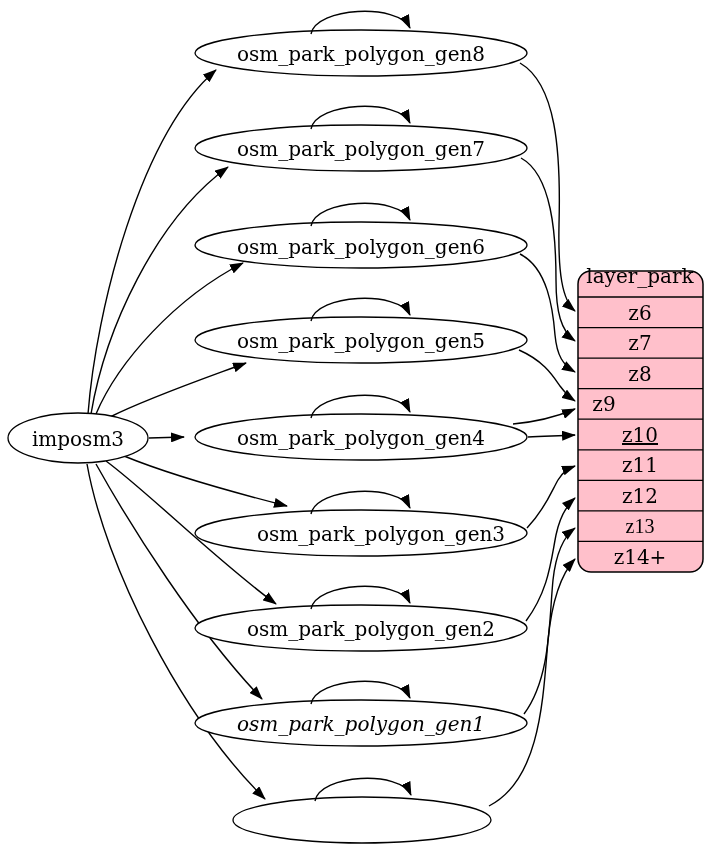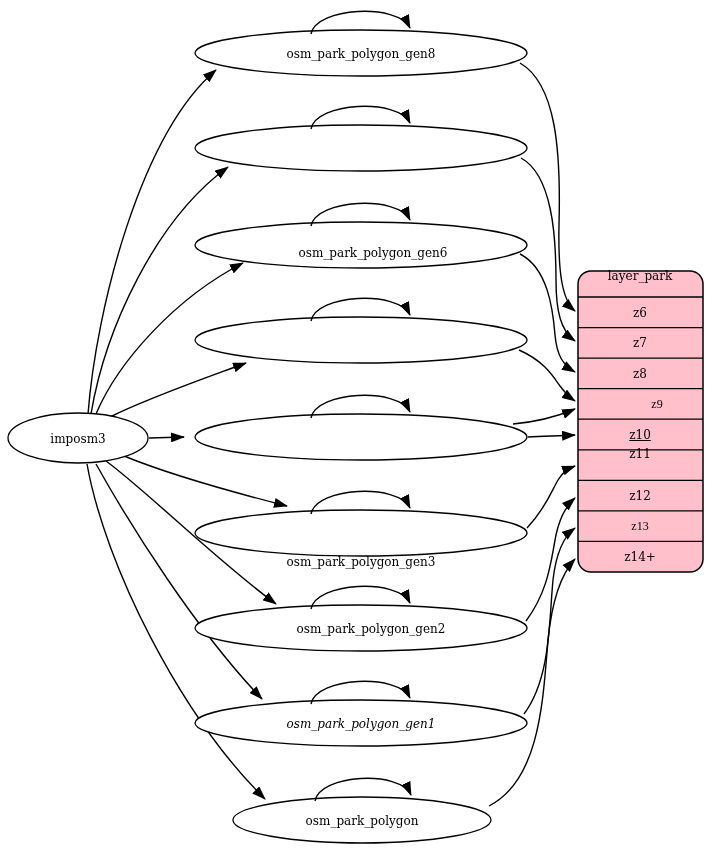--- a/index.html
+++ b/index.html
@@ -8,21 +8,21 @@
     width: 707px;
     height: 851px;
     background: #ffffff;
     overflow: hidden;
     font-family: "DejaVu Serif", "Liberation Serif", serif;
   }
   #diagram-svg { position: absolute; left: 0; top: 0; }
   .label {
     position: absolute;
     transform: translate(-50%, -50%);
-    font-size: 12px;
+    font-size: 20px;
     line-height: 1;
     color: #000000;
     white-space: nowrap;
     z-index: 2;
   }
   .edge {
     fill: none;
     stroke: var(--edge-color, #000000);
     stroke-width: 1.4;
   }
@@ -112,30 +112,32 @@
       <line class="table-sep" x1="578" y1="419.2" x2="703" y2="419.2"></line>
       <line class="table-sep" x1="578" y1="449.8" x2="703" y2="449.8"></line>
       <line class="table-sep" x1="578" y1="480.3" x2="703" y2="480.3"></line>
       <line class="table-sep" x1="578" y1="510.9" x2="703" y2="510.9"></line>
       <line class="table-sep" x1="578" y1="541.4" x2="703" y2="541.4"></line>
     </g>
   </svg>
 
   <div class="label" style="left:78px;  top:439px;">imposm3</div>
   <div class="label" style="left:361px; top:54px;">osm_park_polygon_gen8</div>
-  <div class="label" style="left:361px; top:253px;margin-left:12px;">osm_park_polygon_gen6</div>
-  <div class="label" style="left:361px; top:534px;margin-top:28px;">osm_park_polygon_gen3</div>
+  <div class="label" style="left:361px; top:149px;">osm_park_polygon_gen7</div>
+  <div class="label" style="left:361px; top:247px;">osm_park_polygon_gen6</div>
+  <div class="label" style="left:361px; top:341px;">osm_park_polygon_gen5</div>
+  <div class="label" style="left:361px; top:438px;">osm_park_polygon_gen4</div>
+  <div class="label" style="left:381px; top:534px;">osm_park_polygon_gen3</div>
   <div class="label" style="left:361px; top:629px;margin-left:10px;">osm_park_polygon_gen2</div>
   <div class="label" style="left:361px; top:724px;font-style:italic;">osm_park_polygon_gen1</div>
-  <div class="label" style="left:362px; top:821px;">osm_park_polygon</div>
 
   <div class="label" style="left:640px; top:276px;">layer_park</div>
   <div class="label" style="left:640px; top:313px;">z6</div>
   <div class="label" style="left:640px; top:343px;">z7</div>
   <div class="label" style="left:640px; top:374px;">z8</div>
-  <div class="label" style="left:657px; top:404px;font-family:Liberation Serif, serif;">z9</div>
+  <div class="label" style="left:604px; top:404px;">z9</div>
   <div class="label" style="left:640px; top:435px;text-decoration:underline;">z10</div>
-  <div class="label" style="left:640px; top:454px;">z11</div>
+  <div class="label" style="left:640px; top:465px;">z11</div>
   <div class="label" style="left:640px; top:496px;">z12</div>
   <div class="label" style="left:640px; top:526px;font-family:Liberation Serif, serif;">z13</div>
   <div class="label" style="left:640px; top:557px;">z14+</div>
 
 </div>
 
 </body></html>

